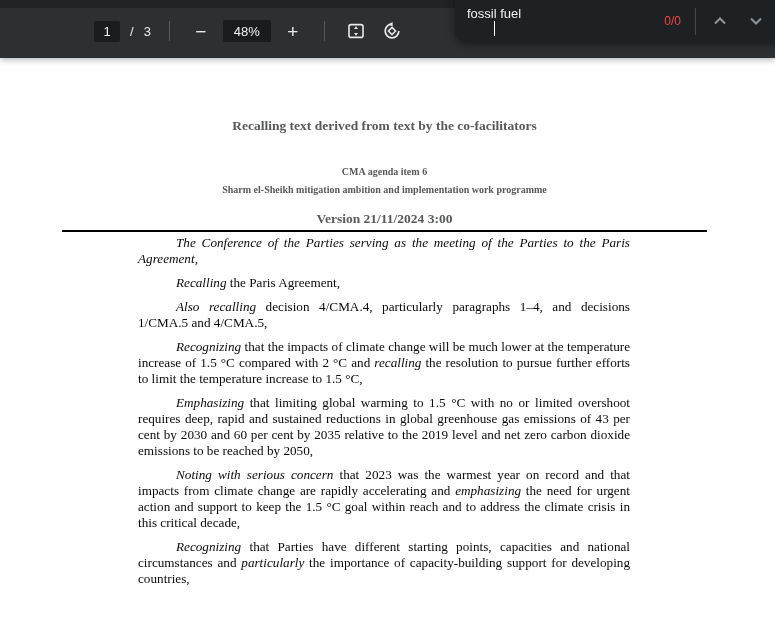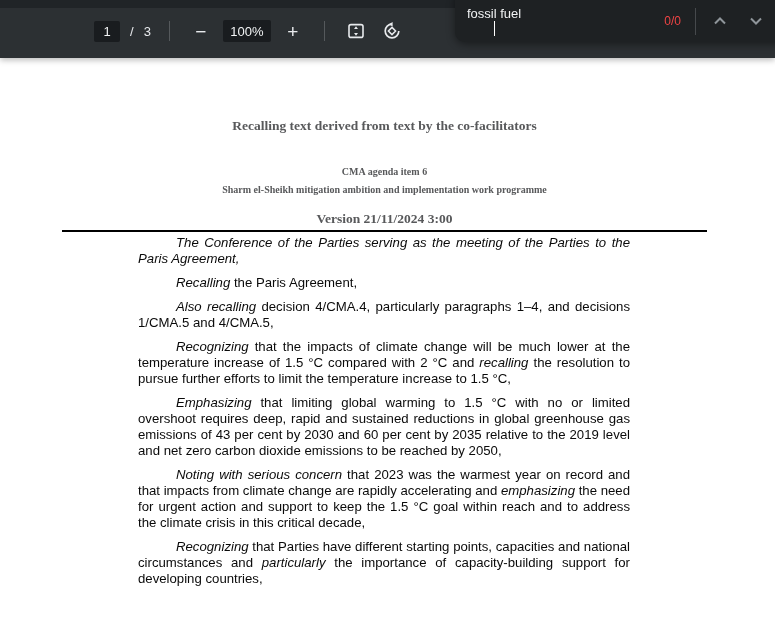--- a/index.html
+++ b/index.html
@@ -66,21 +66,21 @@
     color:#58595b;
   }
   .doc-title{top:60px;font-size:13.5px;}
   .doc-sub{top:98px;font-size:10px;line-height:18px;margin-top:7px;}
   .doc-version{top:153px;font-size:13.5px;}
   .doc-rule{
     position:absolute;top:172px;left:62px;width:645px;height:2px;background:#000;
   }
   .doc-body{
     position:absolute;top:177px;left:138px;width:492px;
-    font-family:Liberation Sans, sans-serif;font-size:13.2px;line-height:16px;
+    font-family:Liberation Serif, serif;font-size:13.2px;line-height:16px;
     color:#0a0a0a;text-align:justify;
   }
   .doc-body p{margin:0 0 8px 0;text-indent:38px;}
   .run-i{font-style:italic;}
   svg{display:block;}
 </style>
 </head>
 <body>
 
 <div class="screen">
@@ -92,21 +92,21 @@
       <input class="page-input" readonly="" value="1" style="">
       <span class="sep-label">/</span>
       <span class="count-label">3</span>
 
       <div class="v-divider"></div>
 
       <button class="tool-btn">
         <span class="glyph">−</span>
       </button>
 
-      <div class="zoom-box">100%</div>
+      <div class="zoom-box">48%</div>
 
       <button class="tool-btn">
         <span class="glyph">+</span>
       </button>
 
       <div class="v-divider"></div>
 
       <button class="tool-btn">
         <span>
           <svg width="20" height="20" viewBox="0 0 20 20">

